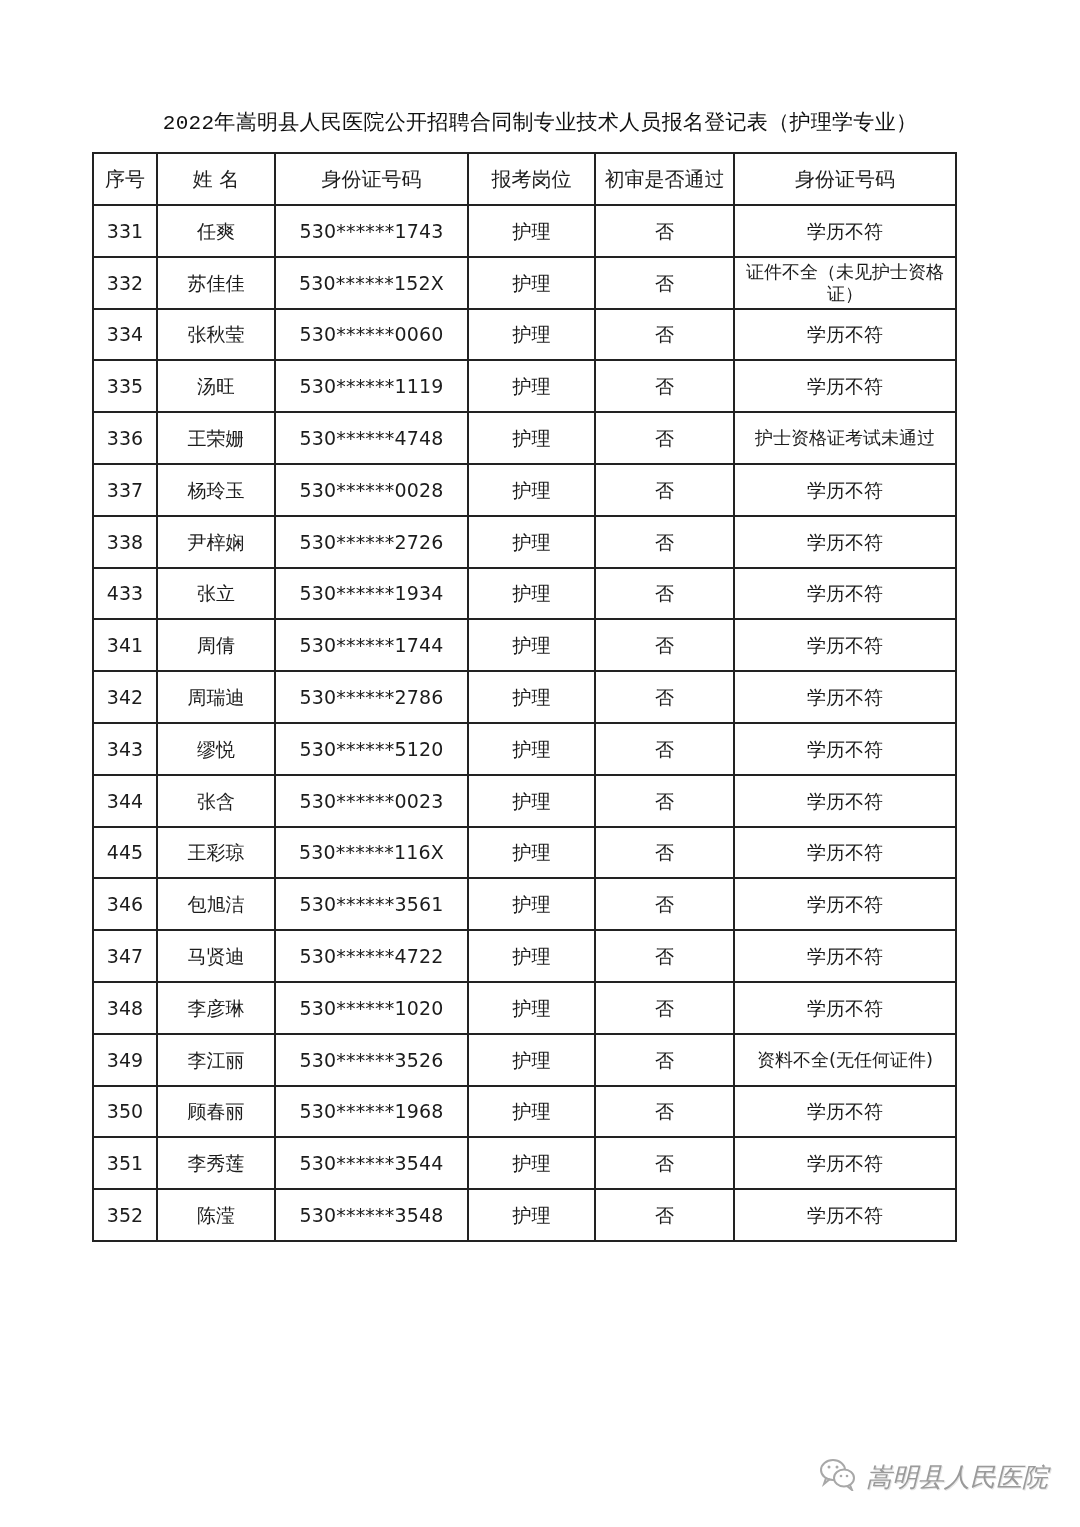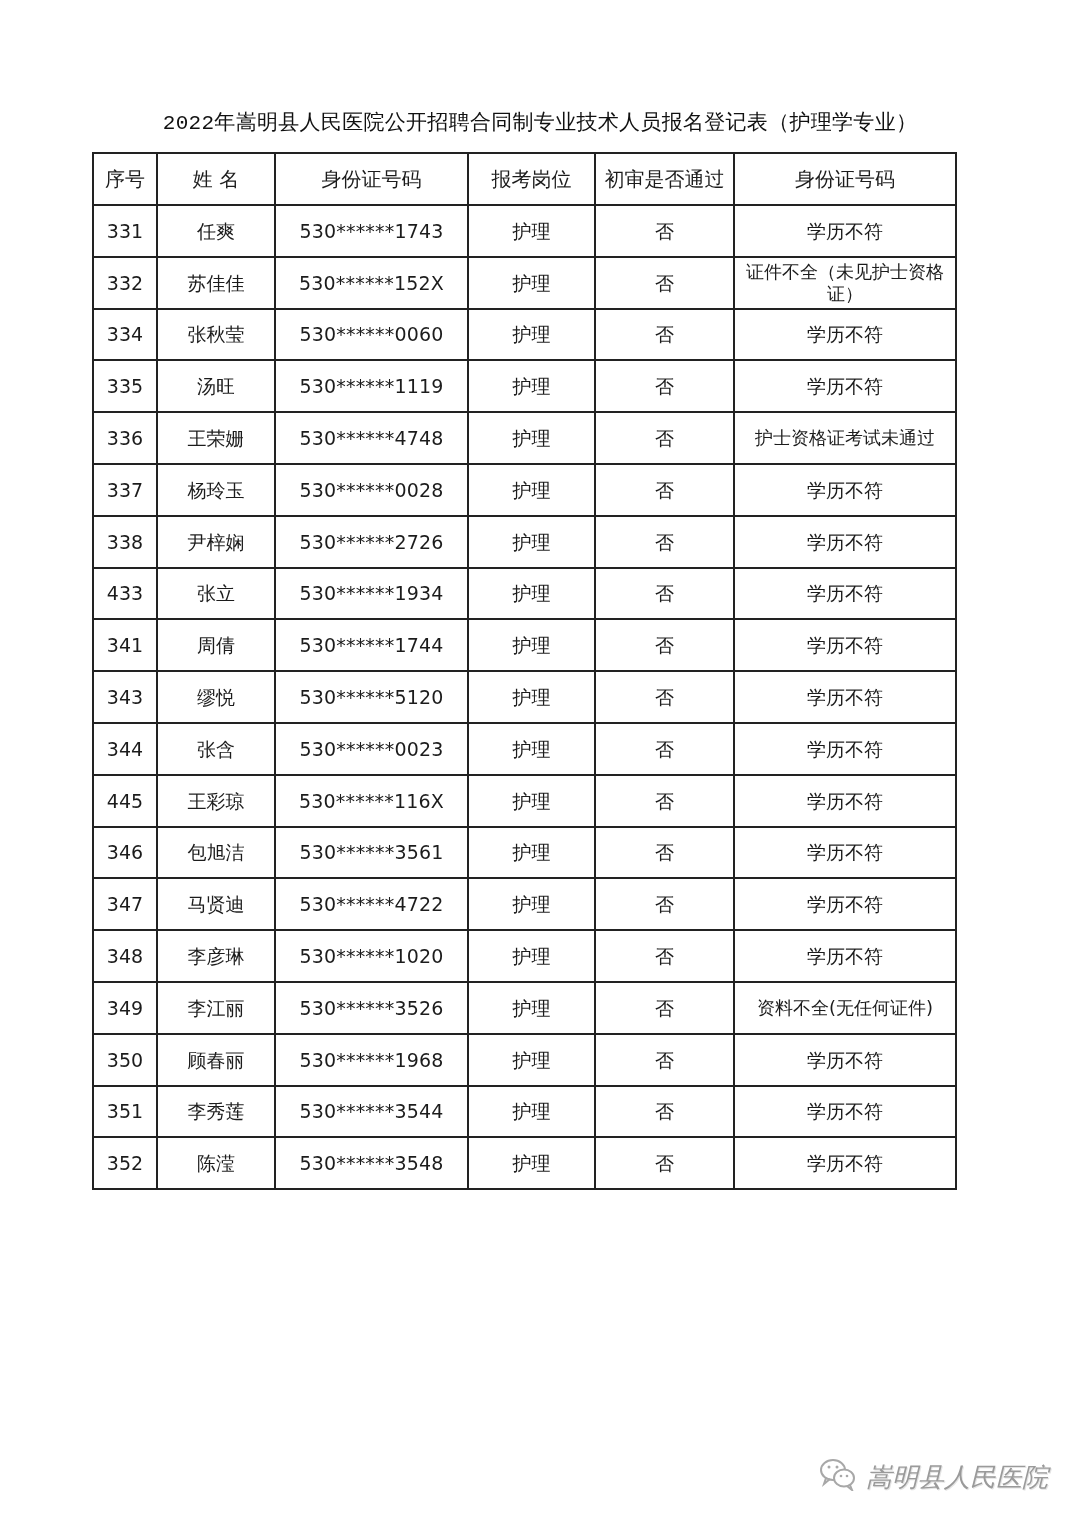--- a/index.html
+++ b/index.html
@@ -122,20 +122,28 @@
       </tr>
       <tr>
         <td>341</td>
         <td>周倩</td>
         <td class="id">530******1744</td>
         <td>护理</td>
         <td>否</td>
         <td class="reason">学历不符</td>
       </tr>
       <tr>
+        <td>342</td>
+        <td>周瑞迪</td>
+        <td class="id">530******2786</td>
+        <td>护理</td>
+        <td>否</td>
+        <td class="reason">学历不符</td>
+      </tr>
+      <tr>
         <td>343</td>
         <td>缪悦</td>
         <td class="id">530******5120</td>
         <td>护理</td>
         <td>否</td>
         <td class="reason">学历不符</td>
       </tr>
       <tr>
         <td>344</td>
         <td>张含</td>

